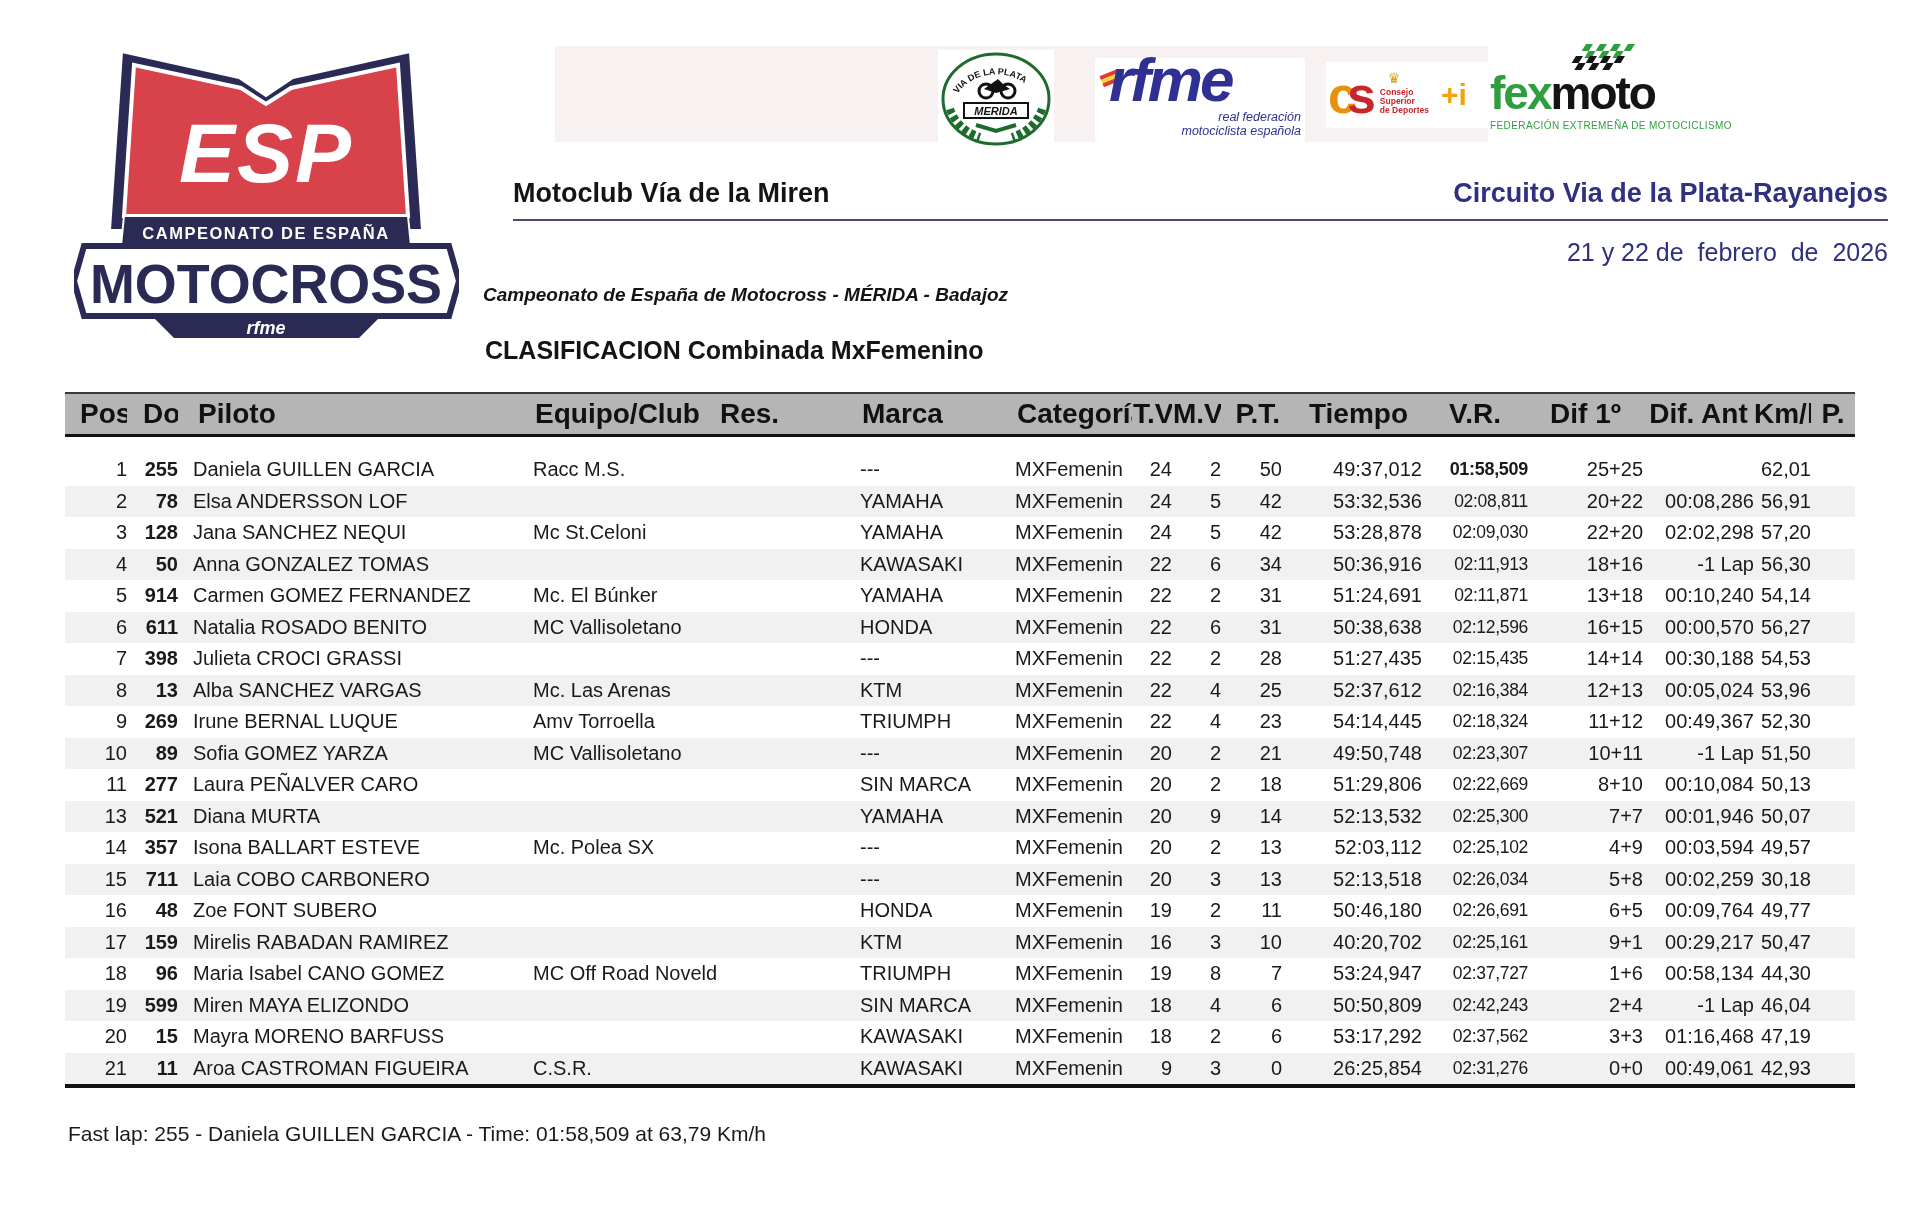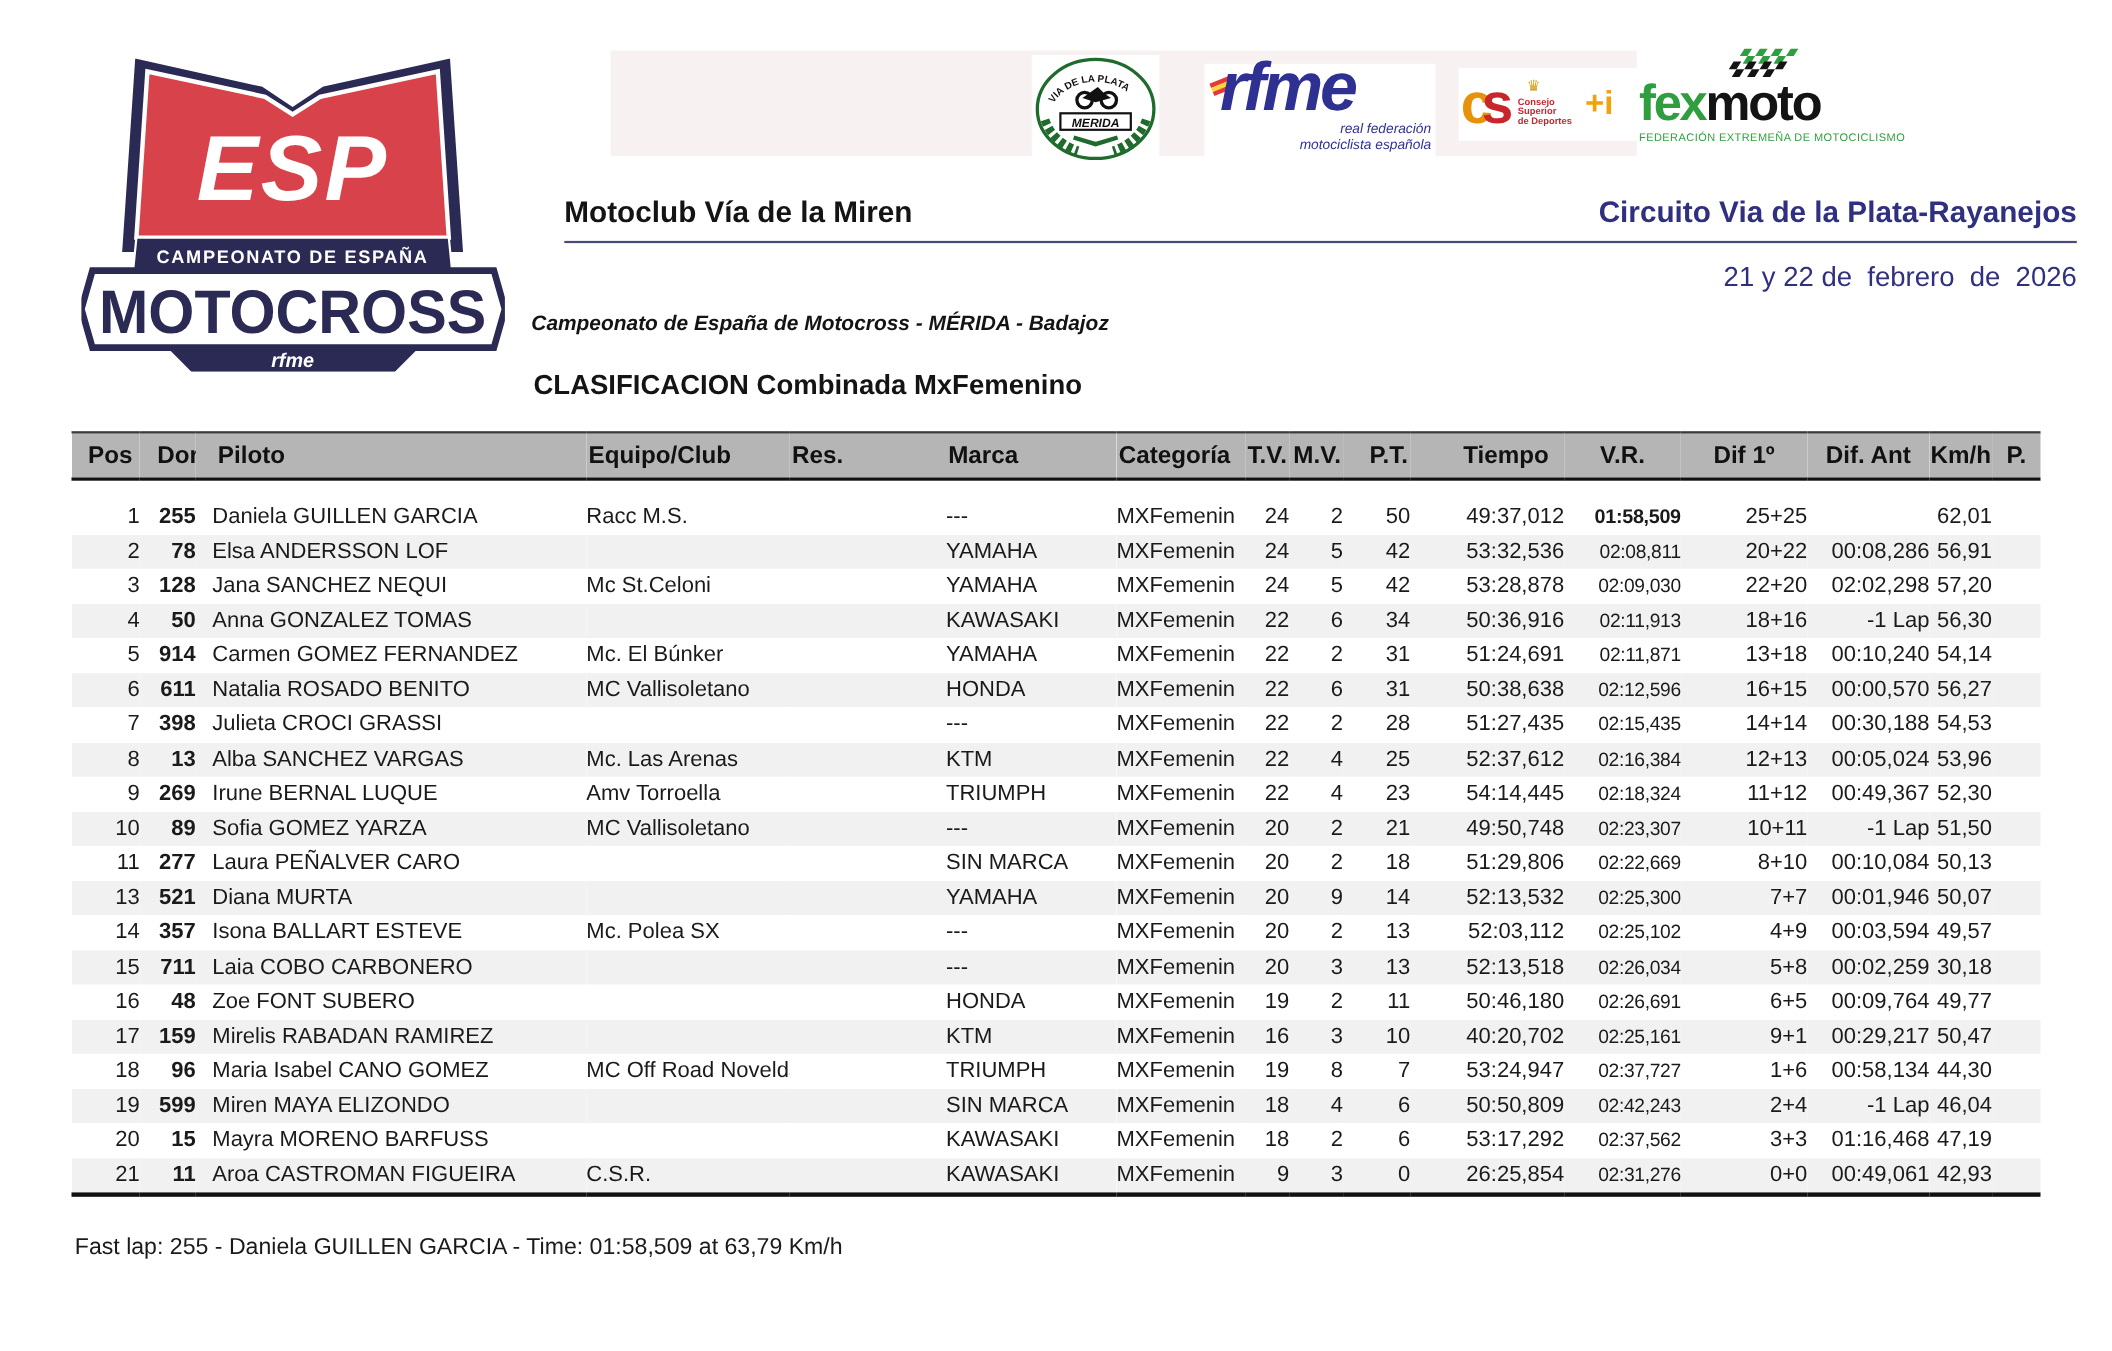--- a/index.html
+++ b/index.html
@@ -40,21 +40,21 @@
   
   .club{left:513px;top:178px;font-size:27px;font-weight:bold;color:#141414;}
   .circuit{right:32px;top:178px;font-size:27px;font-weight:bold;color:#303080;}
   .hrule{left:513px;right:32px;top:219px;height:2px;background:#4a4a78;}
   .date{right:32px;top:238px;font-size:25px;color:#303080;white-space:pre;}
   .title{left:483px;top:284px;font-size:19px;font-weight:bold;font-style:italic;color:#141414;}
   .subtitle{left:485px;top:336px;font-size:25px;font-weight:bold;color:#141414;}
 
   
   .results{left:65px;top:392px;width:1790px;border-collapse:collapse;table-layout:fixed;}
-  .results th{height:38px;background:#b5b5b5;font-size:22px;font-weight:bold;color:#111;
+  .results th{height:38px;background:#b5b5b5;font-size:28px;font-weight:bold;color:#111;
     border-top:2px solid #3a3a3a;border-bottom:3px solid #111;white-space:nowrap;overflow:hidden;}
   .results td{height:31.5px;line-height:31.5px;font-size:20px;white-space:nowrap;overflow:hidden;padding:0;}
   tr.spacer td{height:17px;line-height:17px;background:#fff !important;border:none;}
   tbody tr.data:nth-child(odd){background:#f1f1f1;}
   tbody tr.data:last-child td{border-bottom:4px solid #111;}
 
   .col-pos,.col-dor,.col-tv,.col-mv,.col-pt,.col-tiempo,.col-vr,.col-dif1,.col-difant,.col-kmh,.col-p{text-align:right;padding-right:2px;}
   .col-piloto,.col-equipo,.col-res,.col-marca,.col-categoria{text-align:left;padding-left:2px;}
   td.col-piloto{padding-left:15px;}
   td.col-dor{font-weight:bold;}

